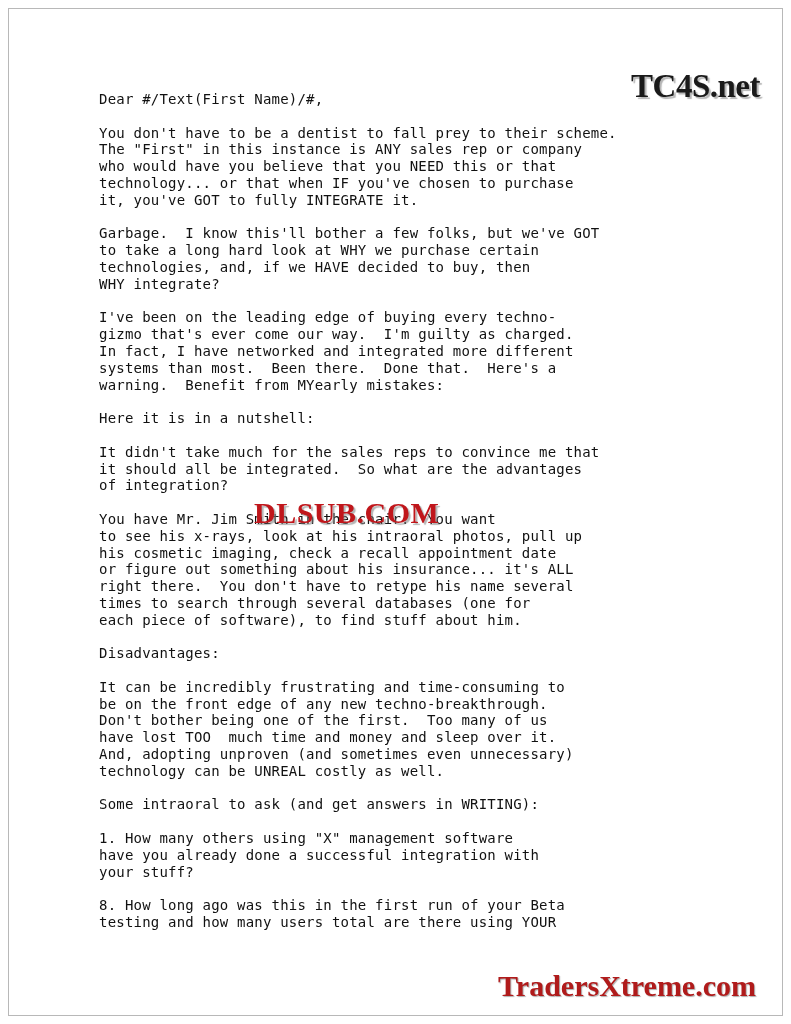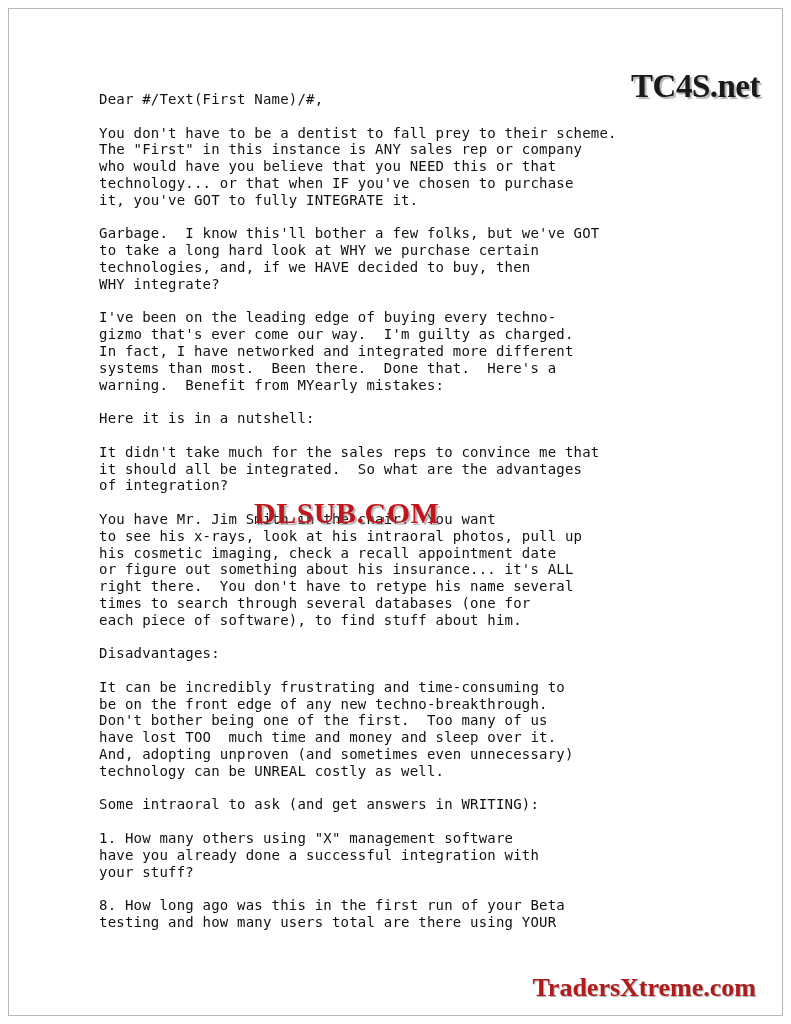--- a/index.html
+++ b/index.html
@@ -37,21 +37,21 @@
     text-shadow: 2px 2px 1px rgba(120,120,120,0.55);
     white-space: nowrap;
     margin-top: 47px;
   }
   .bottom-brand {
     position: absolute;
     right: 26px;
     bottom: 12px;
     font-family: "Liberation Serif", serif;
     font-weight: bold;
-    font-size: 26px;
+    font-size: 30px;
     color: #b01b1b;
     letter-spacing: 0px;
     text-shadow: 1px 1px 1px rgba(120,120,120,0.6);
     white-space: nowrap;
   }
   .letter {
     position: absolute;
     left: 90px;
     top: 82px;
     width: 580px;

